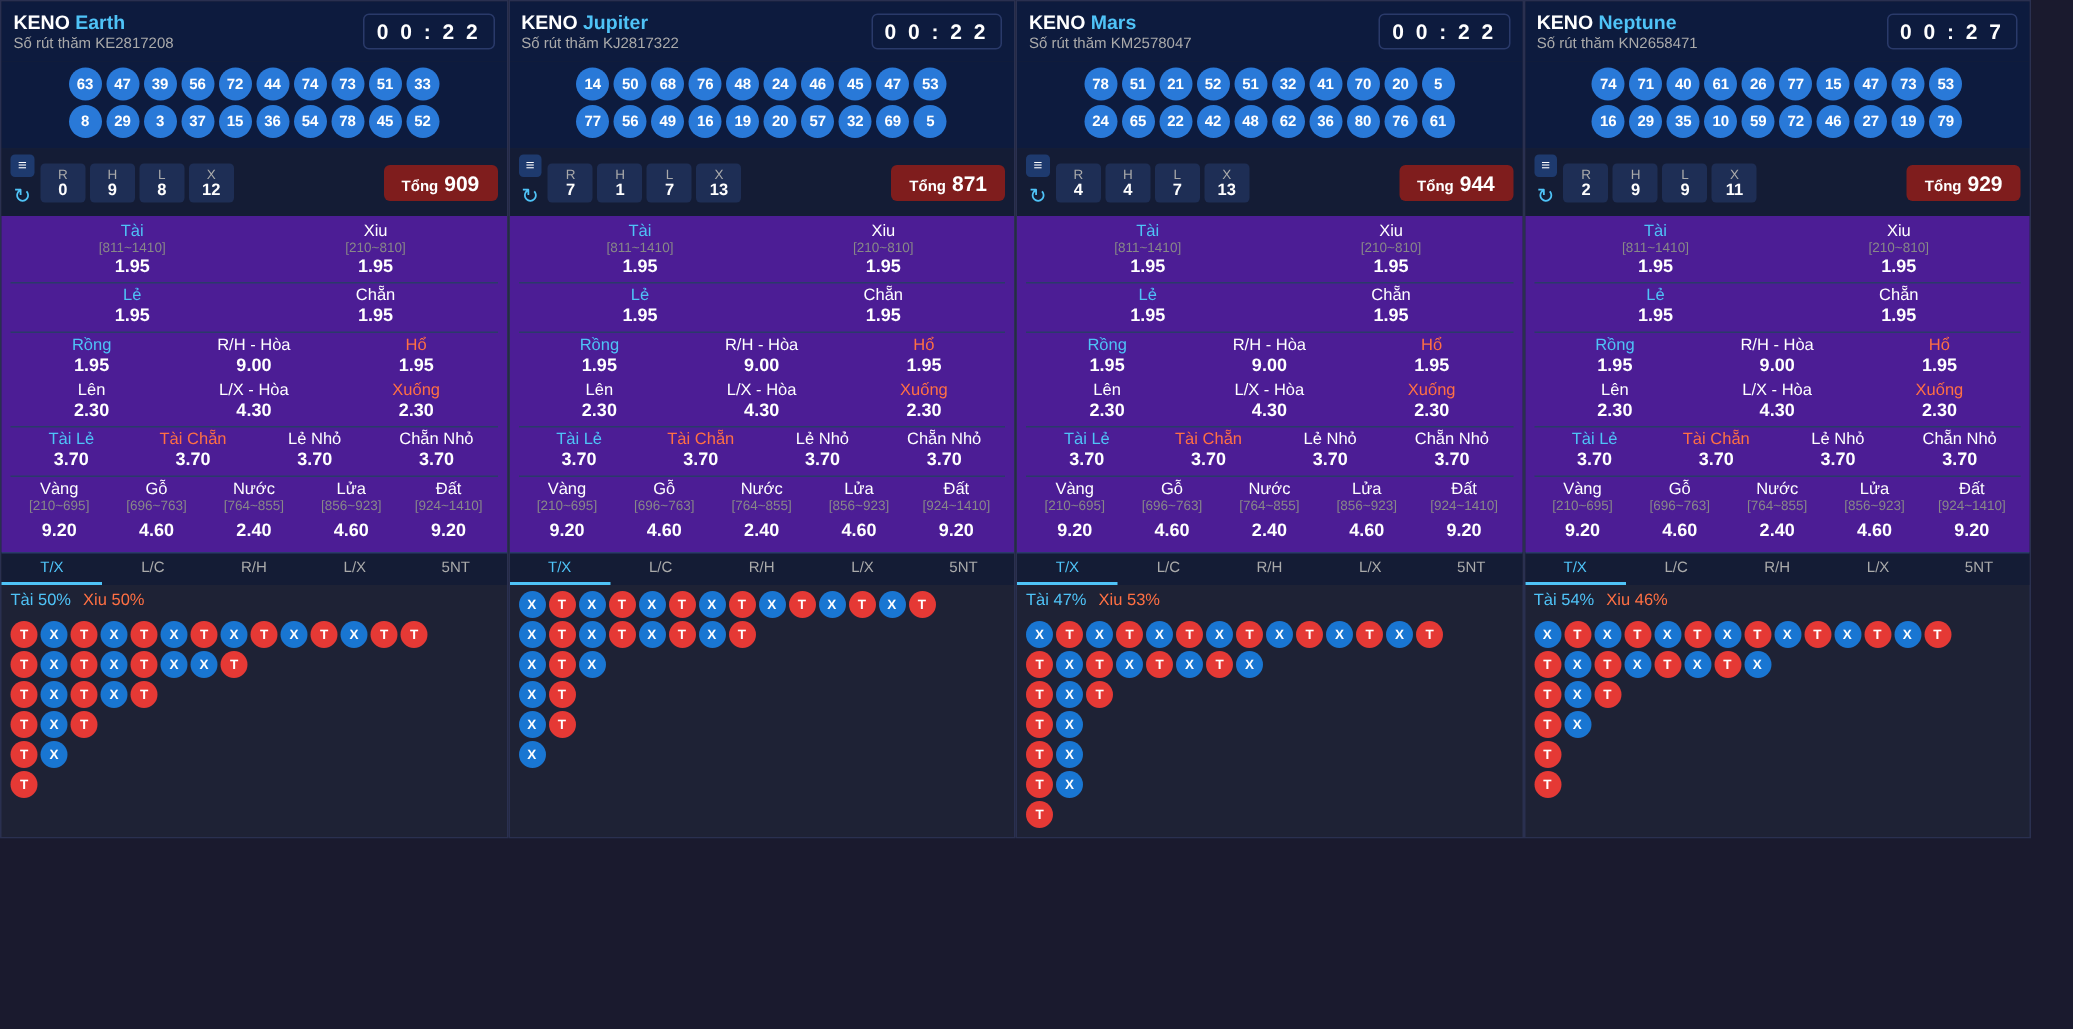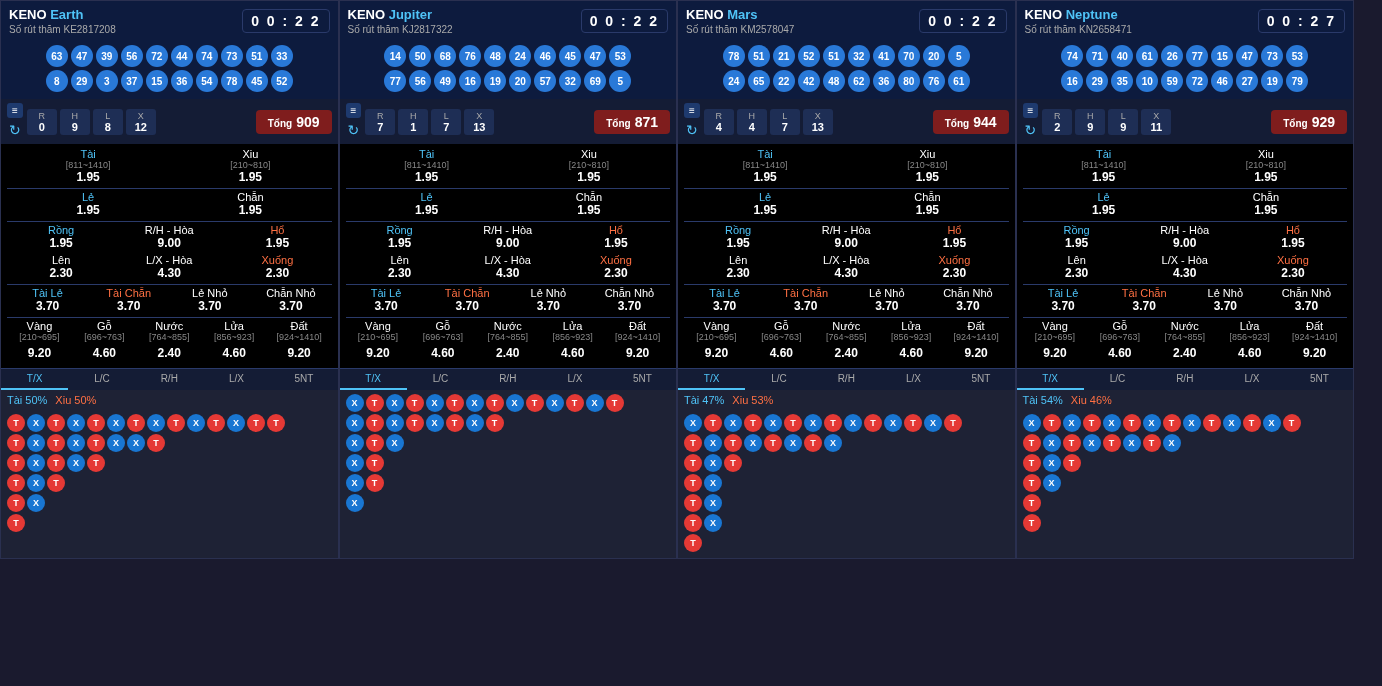--- a/index.html
+++ b/index.html
@@ -116,21 +116,21 @@
       font-size: 14px;
       font-weight: bold;
       color: #fff;
     }
     .total-label {
       font-size: 10px;
       margin-right: 4px;
     }
     .betting-section {
       padding: 4px 6px;
-      background: #000000;
+      background: #4c1d95;
     }
     .bet-row {
       display: flex;
       margin-bottom: 4px;
     }
     .bet-col {
       flex: 1;
       text-align: center;
     }
     .bet-label-blue { color: #4fc3f7; font-size: 11px; }

